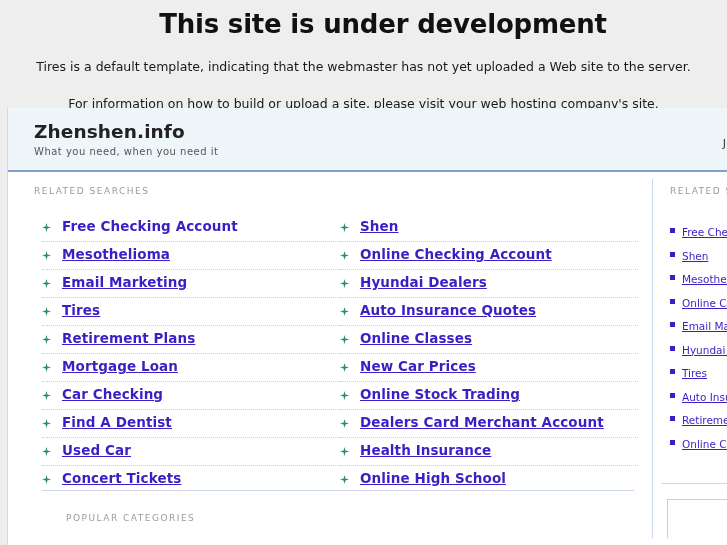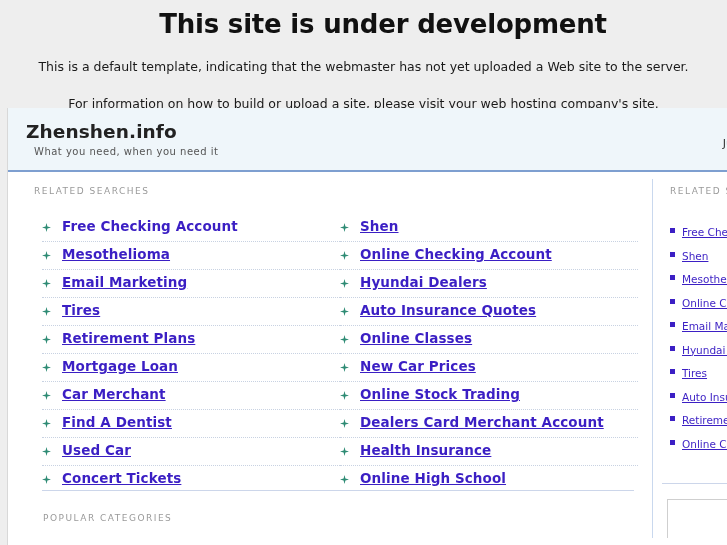--- a/index.html
+++ b/index.html
@@ -53,21 +53,21 @@
   
   .site-header {
     position: relative;
     height: 62px;
     background: #eff6fa;
     border-bottom: 2px solid #7e9fd0;
     padding: 0 18px 0 26px;
   }
   .site-title {
     position: absolute;
-    left: 18px;
+    left: 26px;
     top: 13px;
     font-size: 18.5px;
     font-weight: bold;
     color: #222222;
     letter-spacing: 0.1px;
   }
   .site-tagline {
     position: absolute;
     left: 26px;
     top: 38px;
@@ -171,21 +171,21 @@
   .bottom-rule {
     position: absolute;
     left: 34px;
     top: 318px;
     width: 592px;
     height: 1px;
     background: #ccd6ea;
   }
   .popular-label {
     position: absolute;
-    left: 9px;
+    left: 32px;
     top: 327px;
   }
 
   
   .side-list {
     list-style: none;
     margin: 25px 0 0 0;
     padding: 0 0 0 8px;
   }
   .side-list li {
@@ -226,21 +226,21 @@
     border: 1px solid #cfcfcf;
     border-right: none;
     background: #ffffff;
   }
 </style>
 </head>
 <body>
 
 <div class="notice">
   <h1 class="notice-title">This site is under development</h1>
-  <p class="notice-line first">This is a default template, indicating that the webmaster has not yet uploaded a Web site to the server.</p>
+  <p class="notice-line first">Tires is a default template, indicating that the webmaster has not yet uploaded a Web site to the server.</p>
   <p class="notice-line second">For information on how to build or upload a site, please visit your web hosting company's site.</p>
 </div>
 
 <div class="parked">
 
   <div class="site-header">
     <div class="site-title">Zhenshen.info</div>
     <div class="site-tagline">What you need, when you need it</div>
     <div class="header-nav">Ju</div>
   </div>
@@ -301,21 +301,21 @@
                 </svg>
             </span>
             <a class="kw-link" href="#">Mortgage Loan</a>
           </li>
           <li>
             <span class="bullet-star">
               <svg width="9" height="9" viewBox="0 0 10 10">
                   <path d="M5 0 L6 4 L10 5 L6 6 L5 10 L4 6 L0 5 L4 4 Z" fill="#2e8b74"></path>
                 </svg>
             </span>
-            <a class="kw-link" href="#">Car Merchant</a>
+            <a class="kw-link" href="#">Car Checking</a>
           </li>
           <li>
             <span class="bullet-star">
               <svg width="9" height="9" viewBox="0 0 10 10">
                   <path d="M5 0 L6 4 L10 5 L6 6 L5 10 L4 6 L0 5 L4 4 Z" fill="#2e8b74"></path>
                 </svg>
             </span>
             <a class="kw-link" href="#">Find A Dentist</a>
           </li>
           <li>

